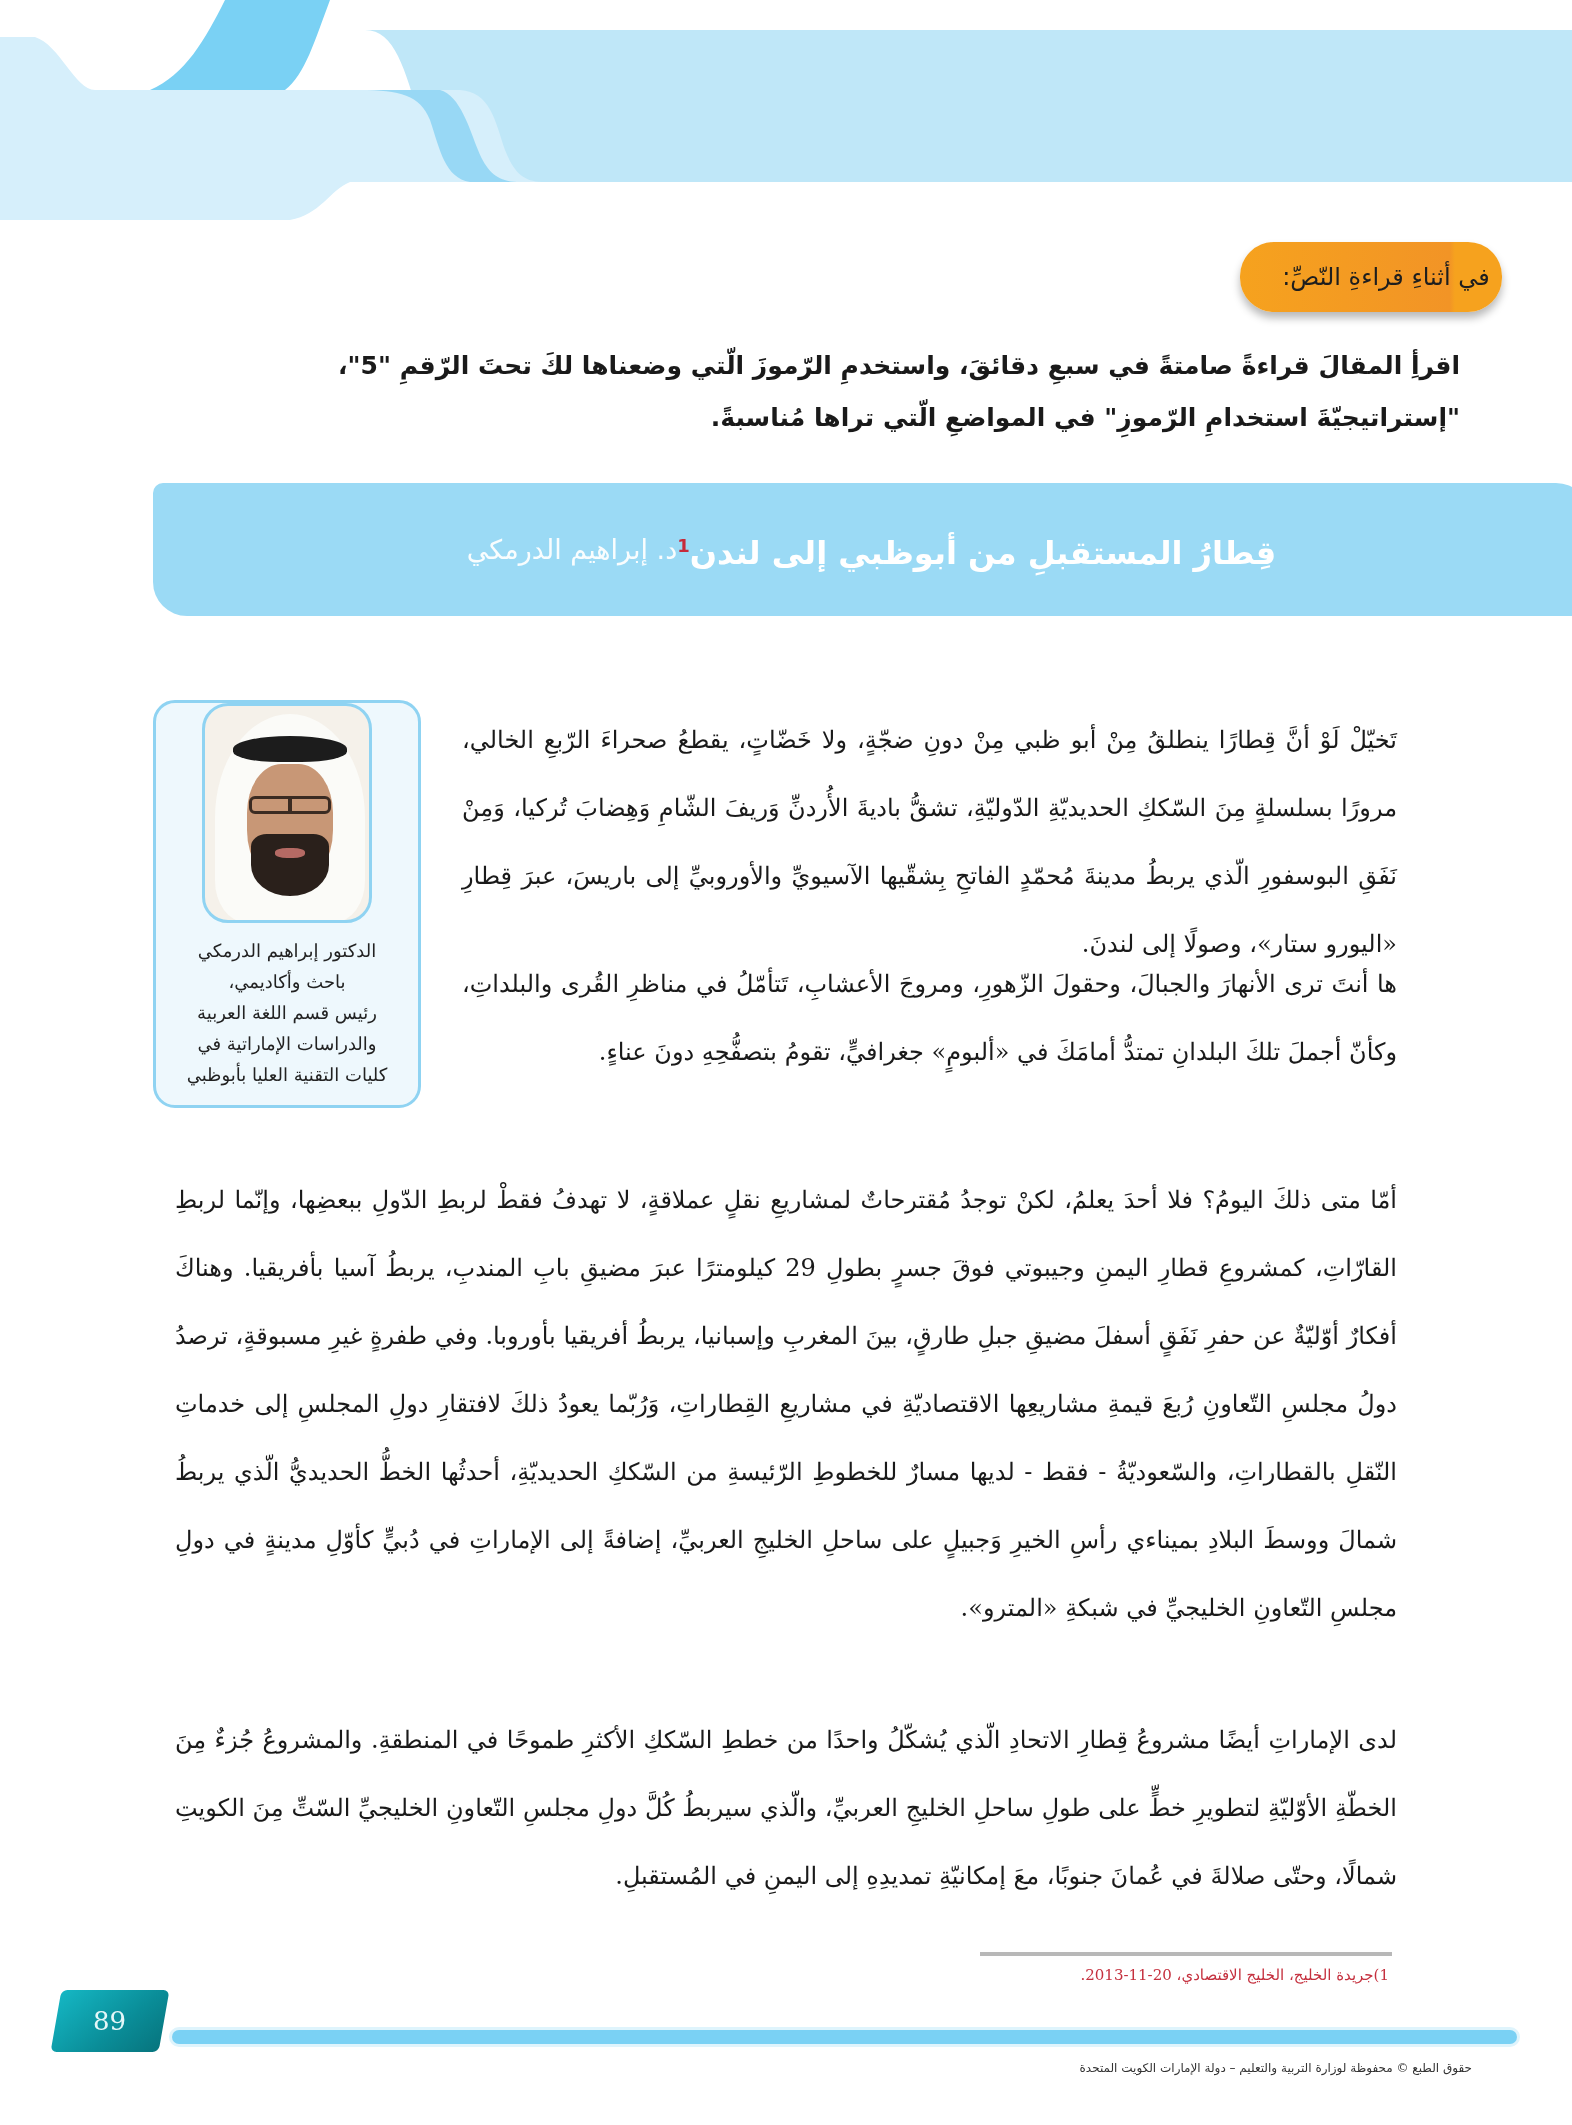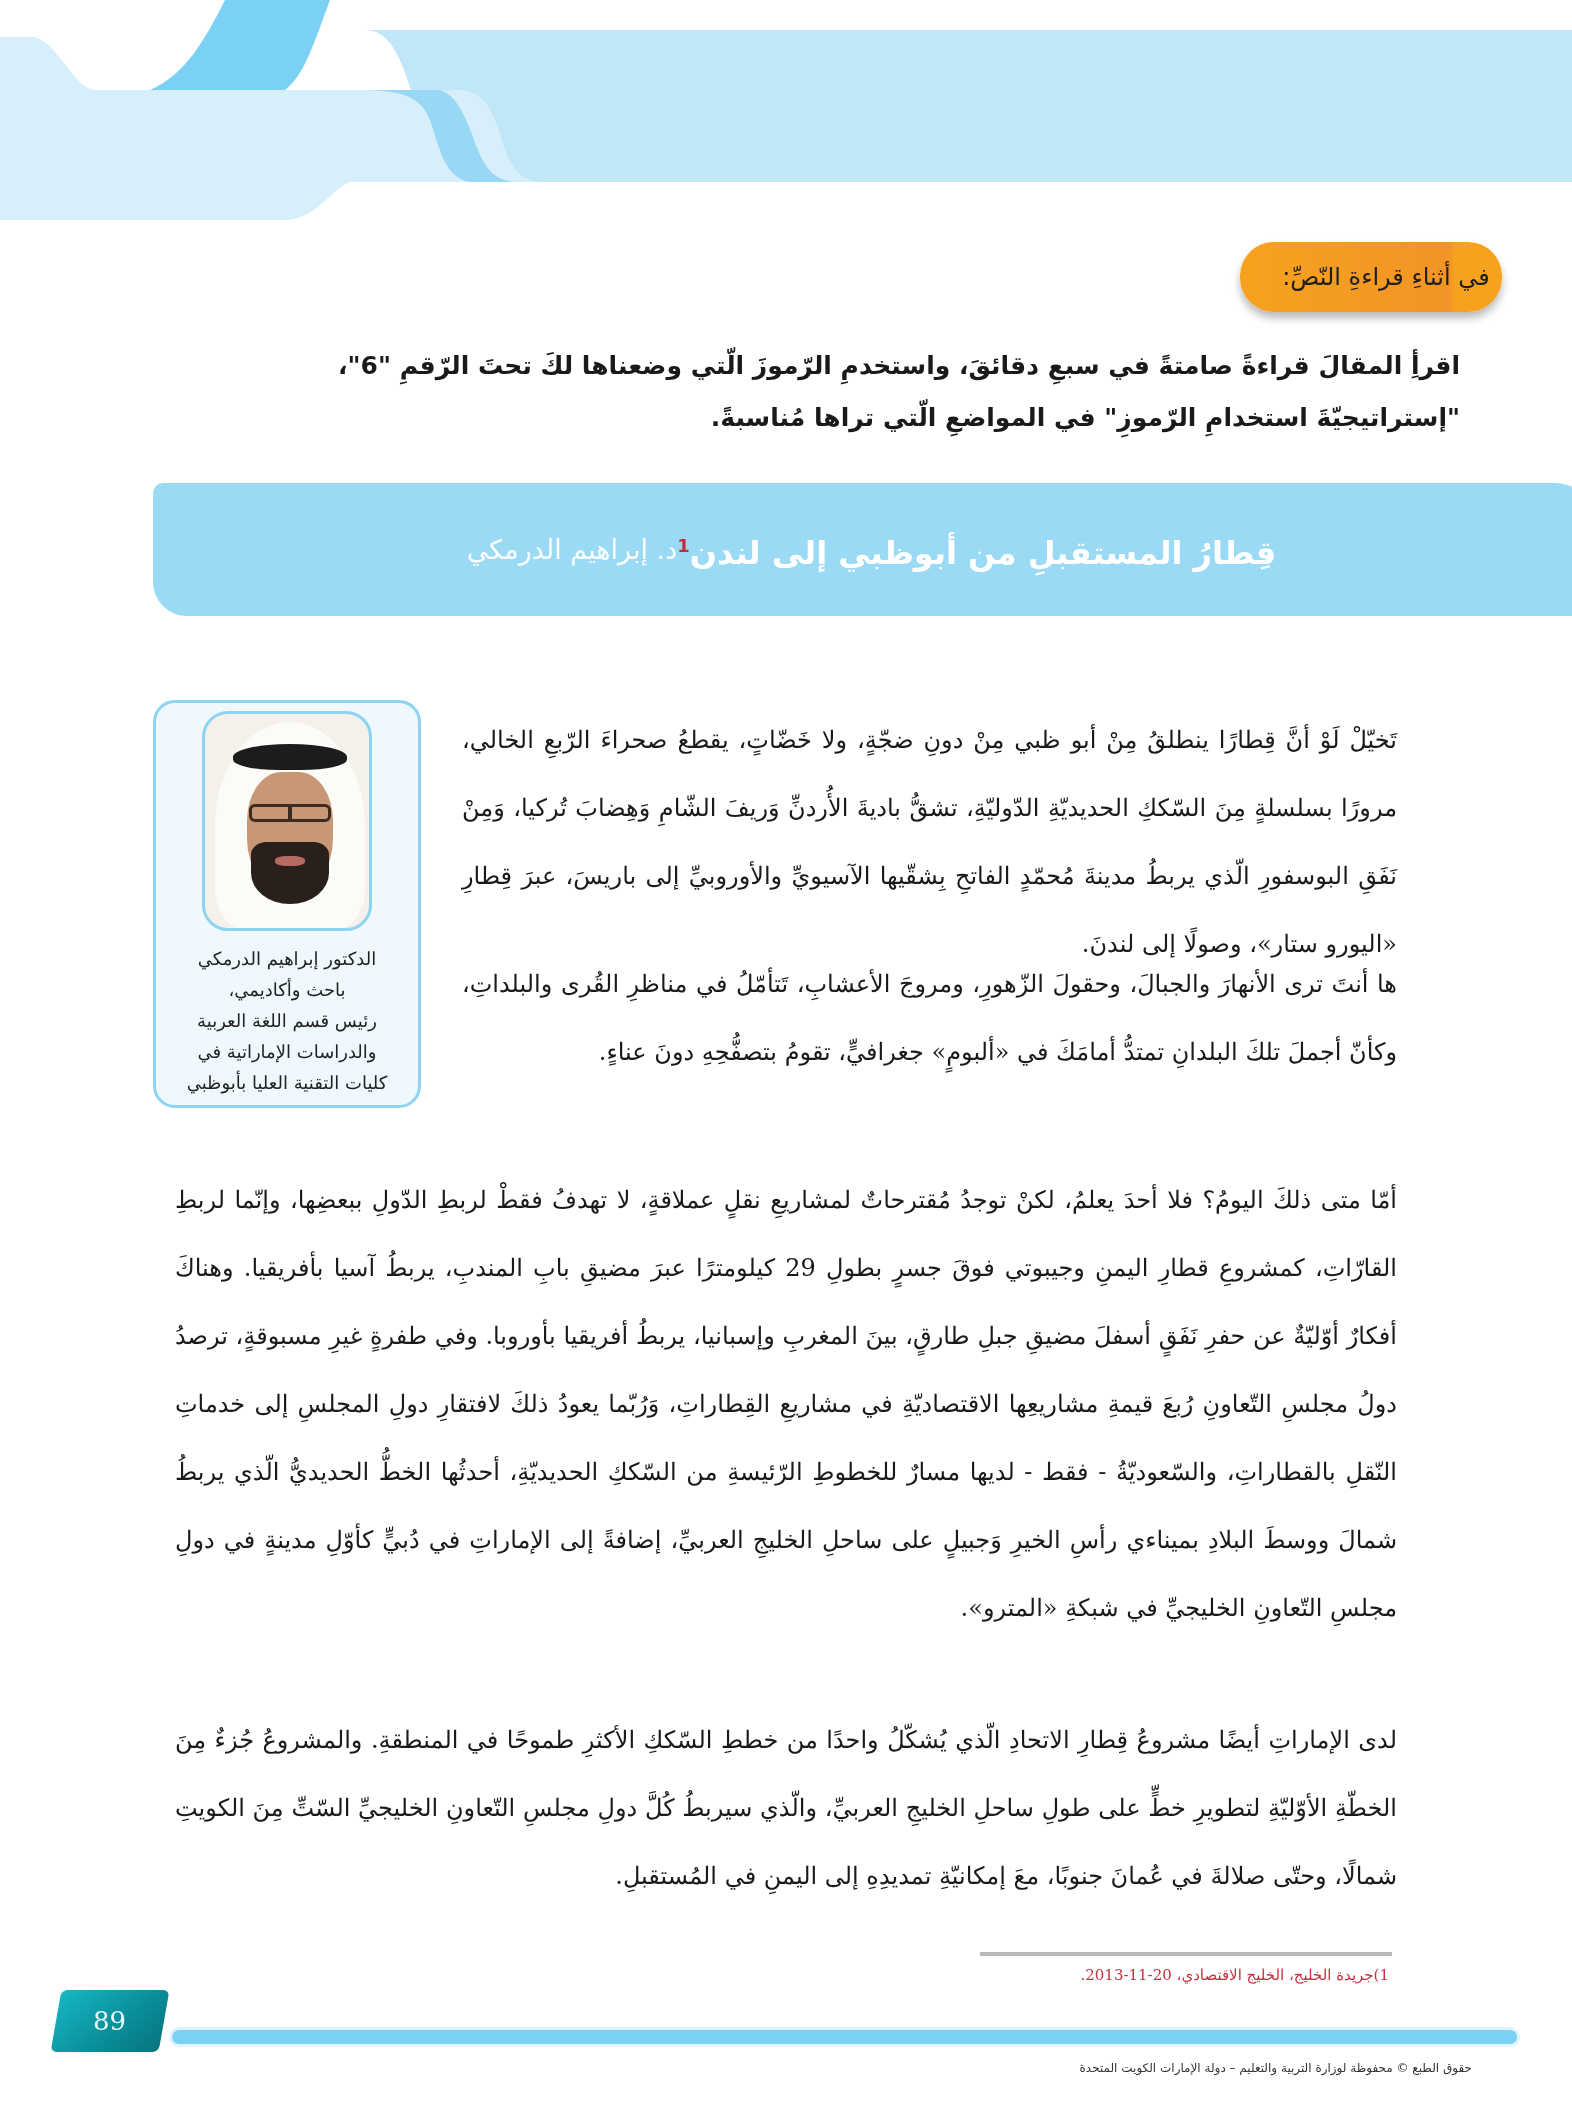--- a/index.html
+++ b/index.html
@@ -37,21 +37,20 @@
     }
     .title-card .article-title { font-size: 32px; font-weight: bold; line-height: 46px; }
     .title-card .footnote-mark { color: #c62a3a; font-size: 18px; vertical-align: super; }
     .title-card .author-line { font-size: 27px; line-height: 40px; opacity: 0.95; }
 
     
     .bio-card {
       position: absolute; top: 700px; left: 153px; width: 268px; height: 408px;
       background: #eef8fd; border: 3px solid #8fd3f2; border-radius: 22px;
       display: flex; flex-direction: column; align-items: center;
-      padding-top: 8px;
     }
     .photo {
       width: 170px; height: 220px; border: 3px solid #8fd3f2; border-radius: 26px;
       background: #f5f1ea; position: relative; overflow: hidden;
     }
     .photo .ghutra { position: absolute; left: 10px; top: 8px; width: 150px; height: 208px; background: #fbfbf8; border-radius: 50% 50% 20% 20%; }
     .photo .agal { position: absolute; left: 28px; top: 30px; width: 114px; height: 26px; background: #1c1c1c; border-radius: 50% 50% 40% 40%; }
     .photo .face { position: absolute; left: 42px; top: 58px; width: 86px; height: 122px; background: #c89776; border-radius: 40% 40% 46% 46%; }
     .photo .glasses { position: absolute; left: 44px; top: 90px; width: 82px; height: 18px; border: 3px solid #3b2b22; border-radius: 6px; }
     .photo .glasses::after { content: ""; position: absolute; left: 36px; top: -3px; width: 4px; height: 18px; background: #3b2b22; }
@@ -101,21 +100,21 @@
     <path d="M360 90 L440 90 C460 95 470 130 478 150 C488 175 500 182 520 182 L470 182 C445 178 440 150 430 120 C420 95 400 90 360 90 Z" fill="#98d8f5"></path>
     <path d="M0 182 L350 182 C330 190 320 215 290 220 L0 220 Z" fill="#d6effb"></path>
     <path d="M225 0 L330 0 C315 40 305 75 285 90 L150 90 C185 75 205 40 225 0 Z" fill="#7ad1f4"></path>
   </svg>
 </div>
 
 <div class="section-pill">
   <span>في أثناءِ قراءةِ النّصِّ:</span>
 </div>
 
-<p class="instruction">اقرأِ المقالَ قراءةً صامتةً في سبعِ دقائقَ، واستخدمِ الرّموزَ الّتي وضعناها لكَ تحتَ الرّقمِ "6"، "إستراتيجيّةَ استخدامِ الرّموزِ" في المواضعِ الّتي تراها مُناسبةً.</p>
+<p class="instruction">اقرأِ المقالَ قراءةً صامتةً في سبعِ دقائقَ، واستخدمِ الرّموزَ الّتي وضعناها لكَ تحتَ الرّقمِ "5"، "إستراتيجيّةَ استخدامِ الرّموزِ" في المواضعِ الّتي تراها مُناسبةً.</p>
 
 <div class="title-card">
   <div class="article-title">
     <span>قِطارُ المستقبلِ من أبوظبي إلى لندن</span><sup class="footnote-mark">1</sup>
   </div>
   <div class="author-line">د. إبراهيم الدرمكي</div>
 </div>
 
 <div class="bio-card">
   <div class="photo">

